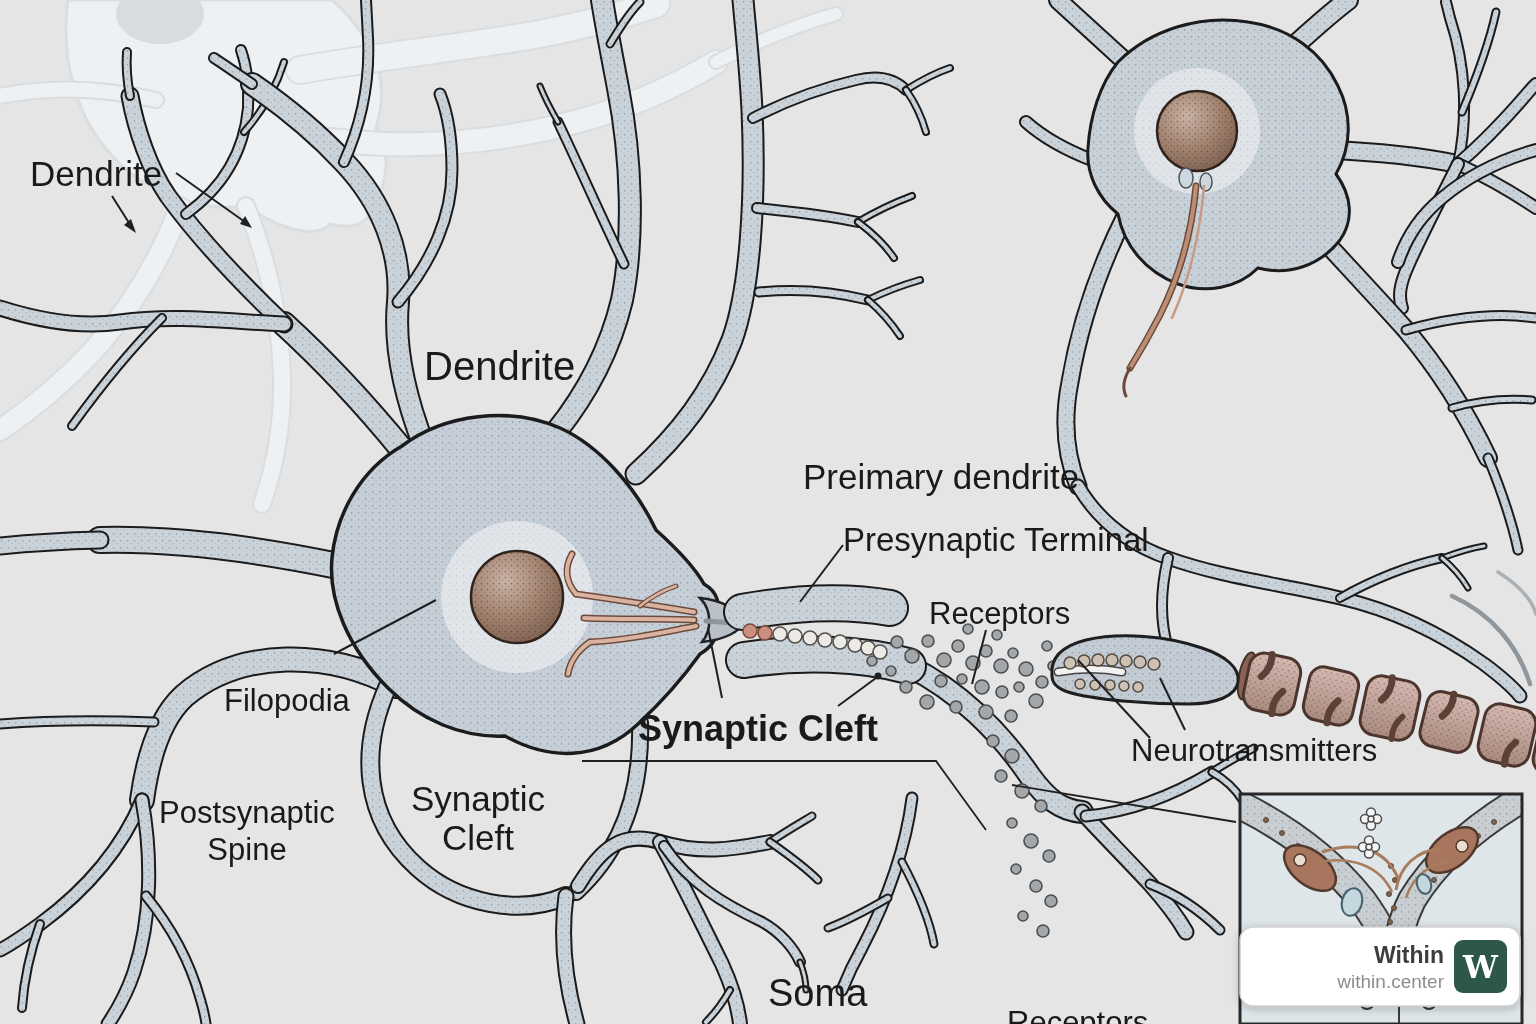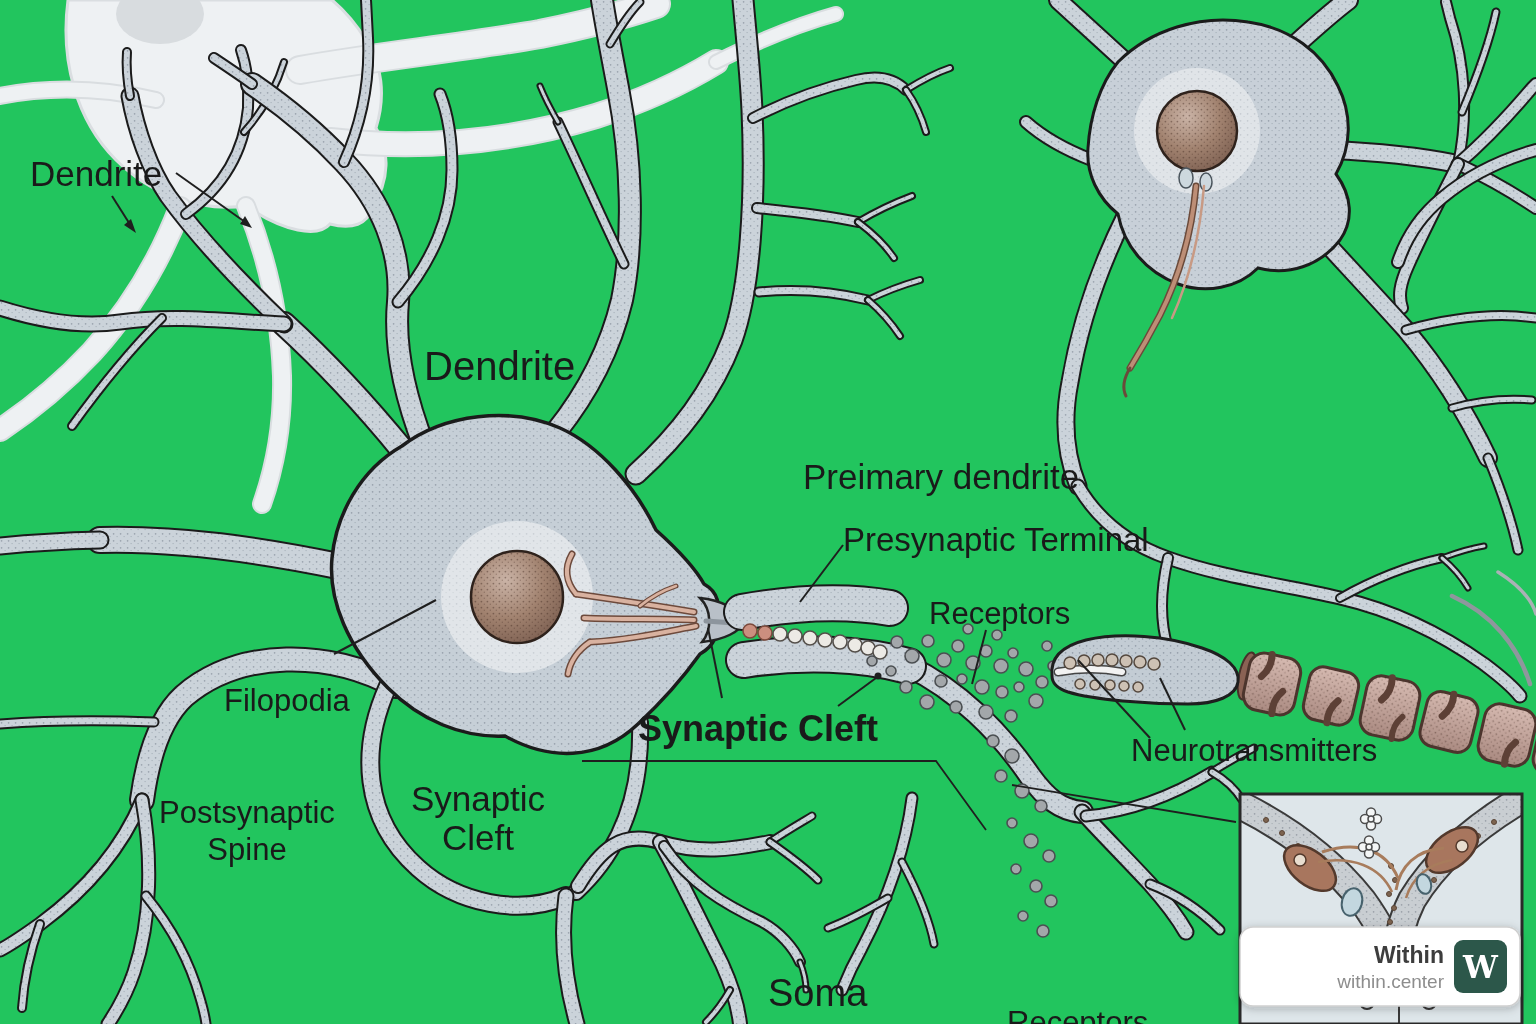--- a/index.html
+++ b/index.html
@@ -1,16 +1,16 @@
 <!DOCTYPE html>
 <html><head>
 <meta charset="utf-8">
 <style>
   html,body{margin:0;padding:0;background:#ffffff;}
-  .stage{position:relative;width:1536px;height:1024px;overflow:hidden;background:#22c55e;
+  .stage{position:relative;width:1536px;height:1024px;overflow:hidden;background:#e5e5e5;
          font-family:"Liberation Sans",sans-serif;}
   svg{display:block}
   text{fill:#1a1a1a;font-family:"Liberation Sans",sans-serif;}
   .lbl{font-weight:500;}
   .wm-brand{font-weight:bold;font-size:23px;fill:#3d3d3d;}
   .wm-domain{font-size:19px;fill:#8d8d8d;}
   .wm-w{font-family:"DejaVu Serif","Liberation Serif",serif;font-weight:bold;font-size:31px;fill:#ffffff;}
 </style>
 </head>
 <body>

